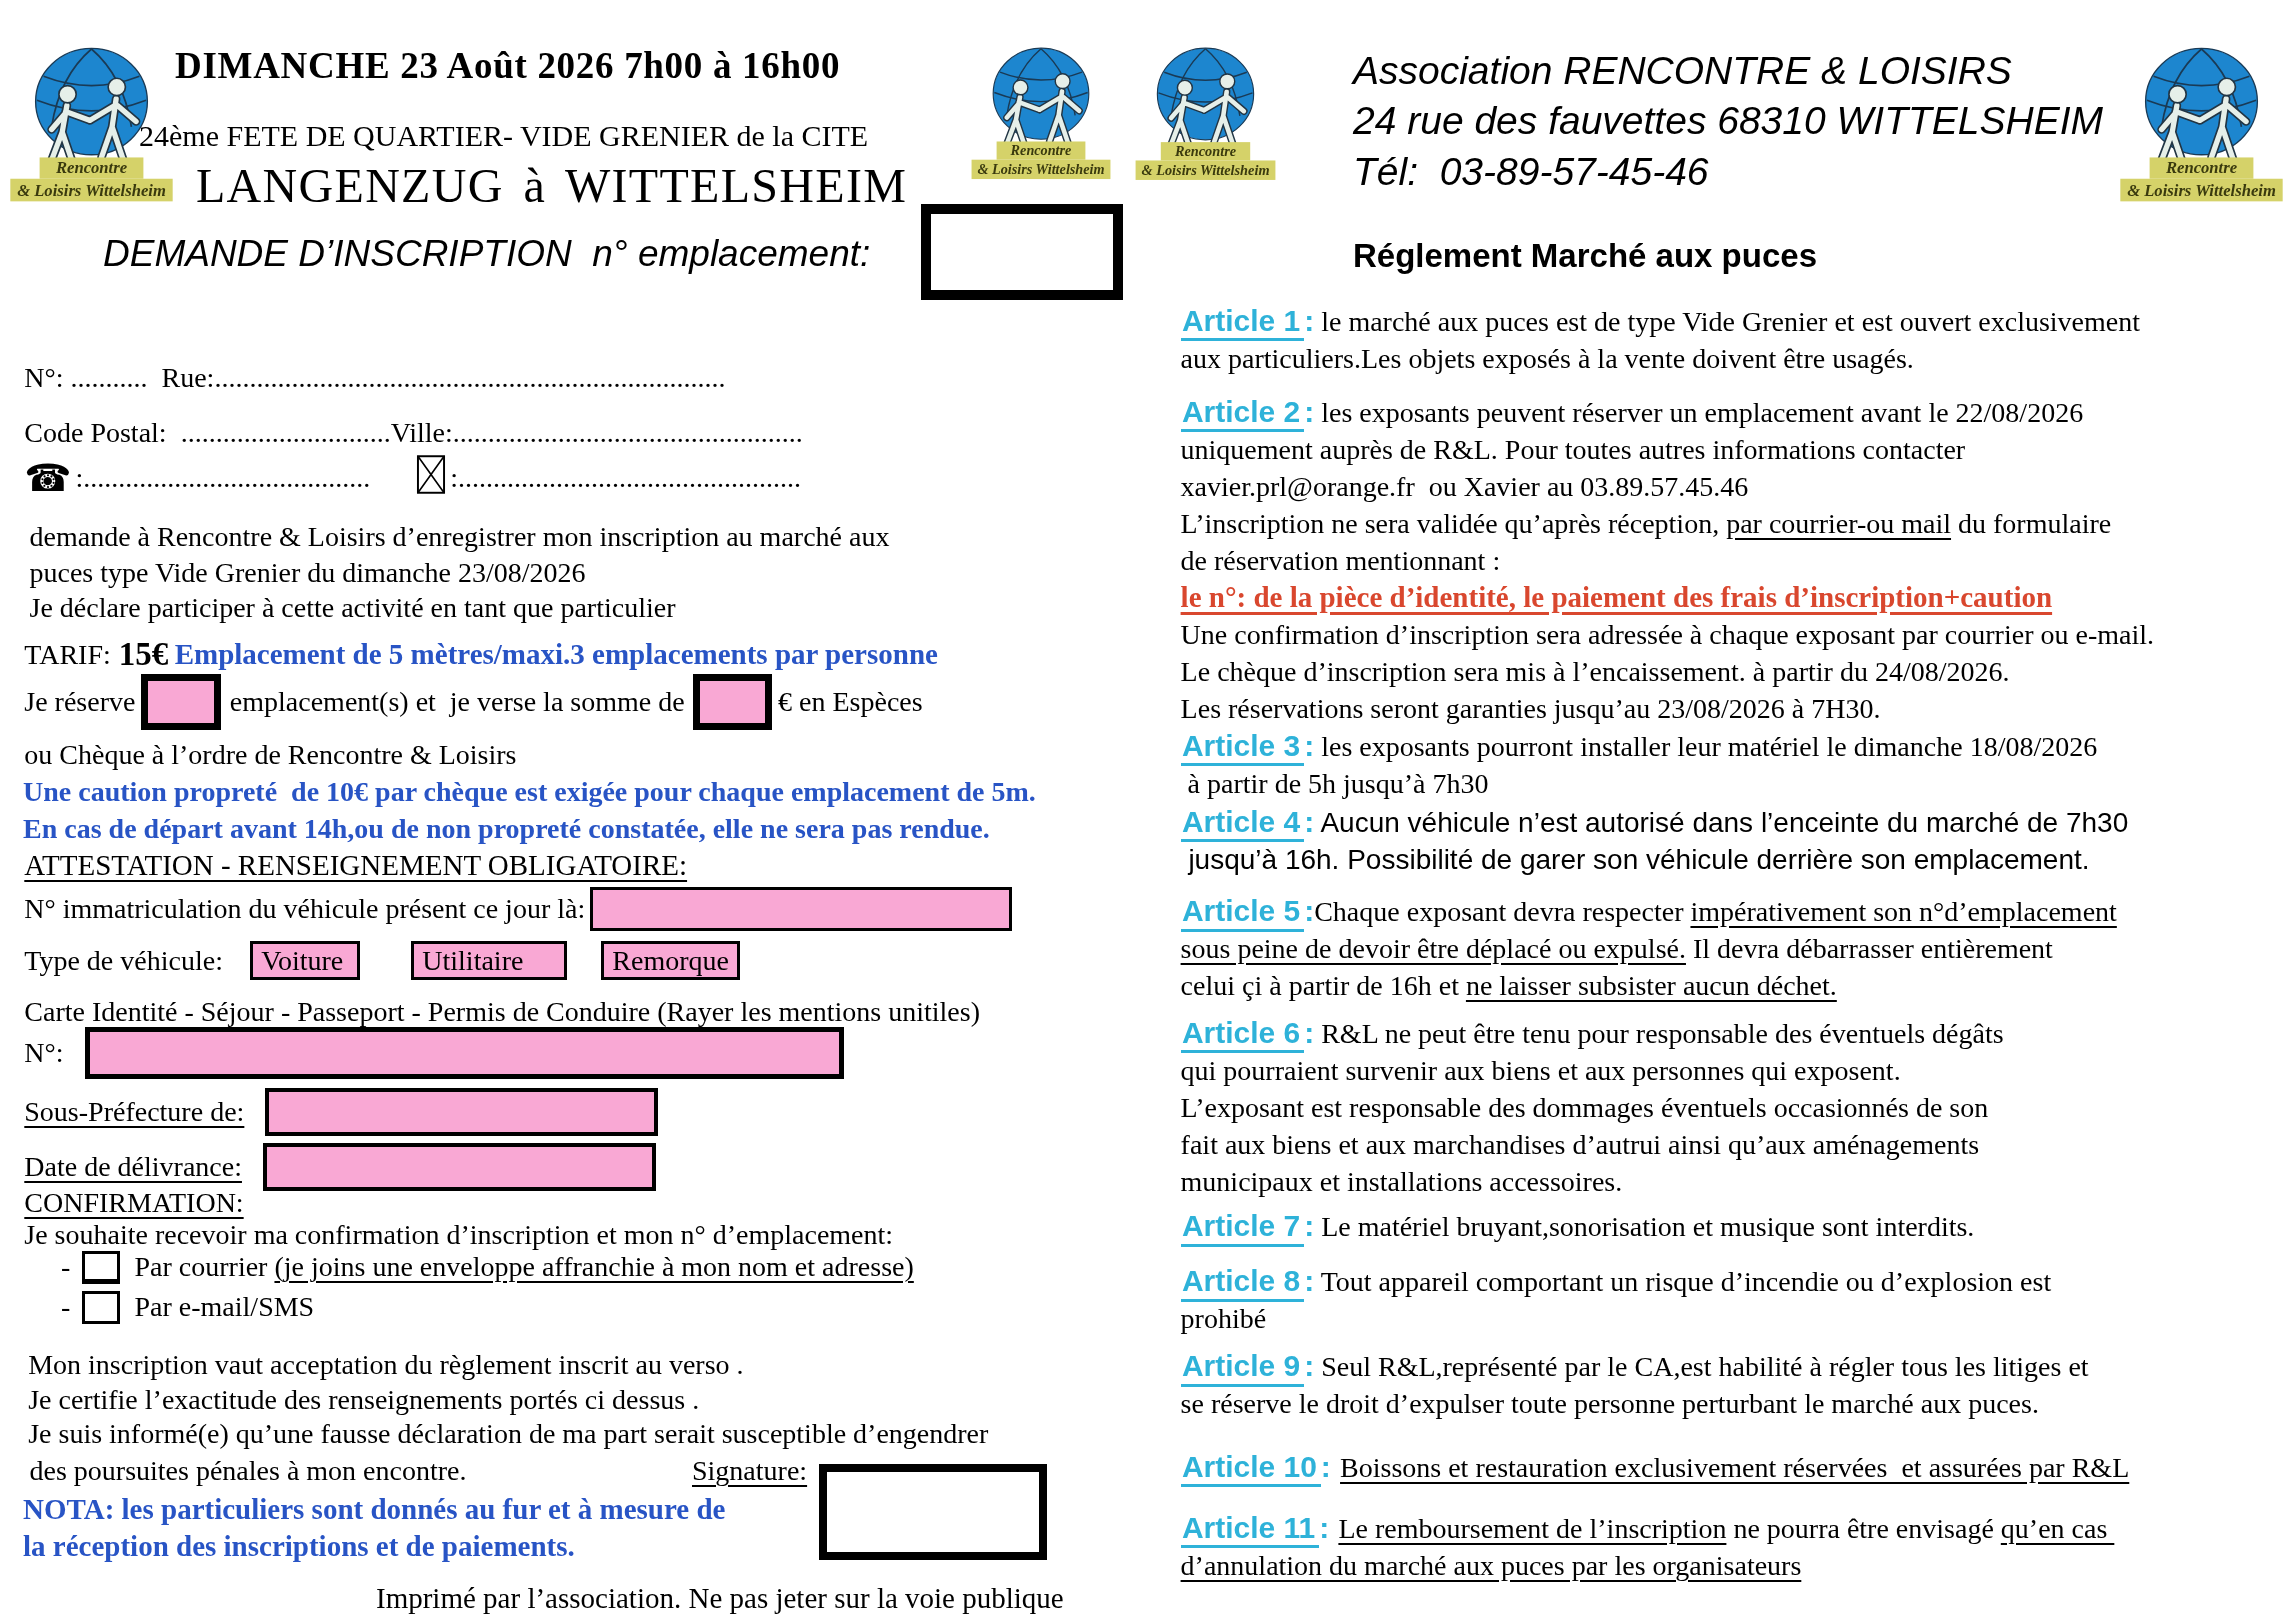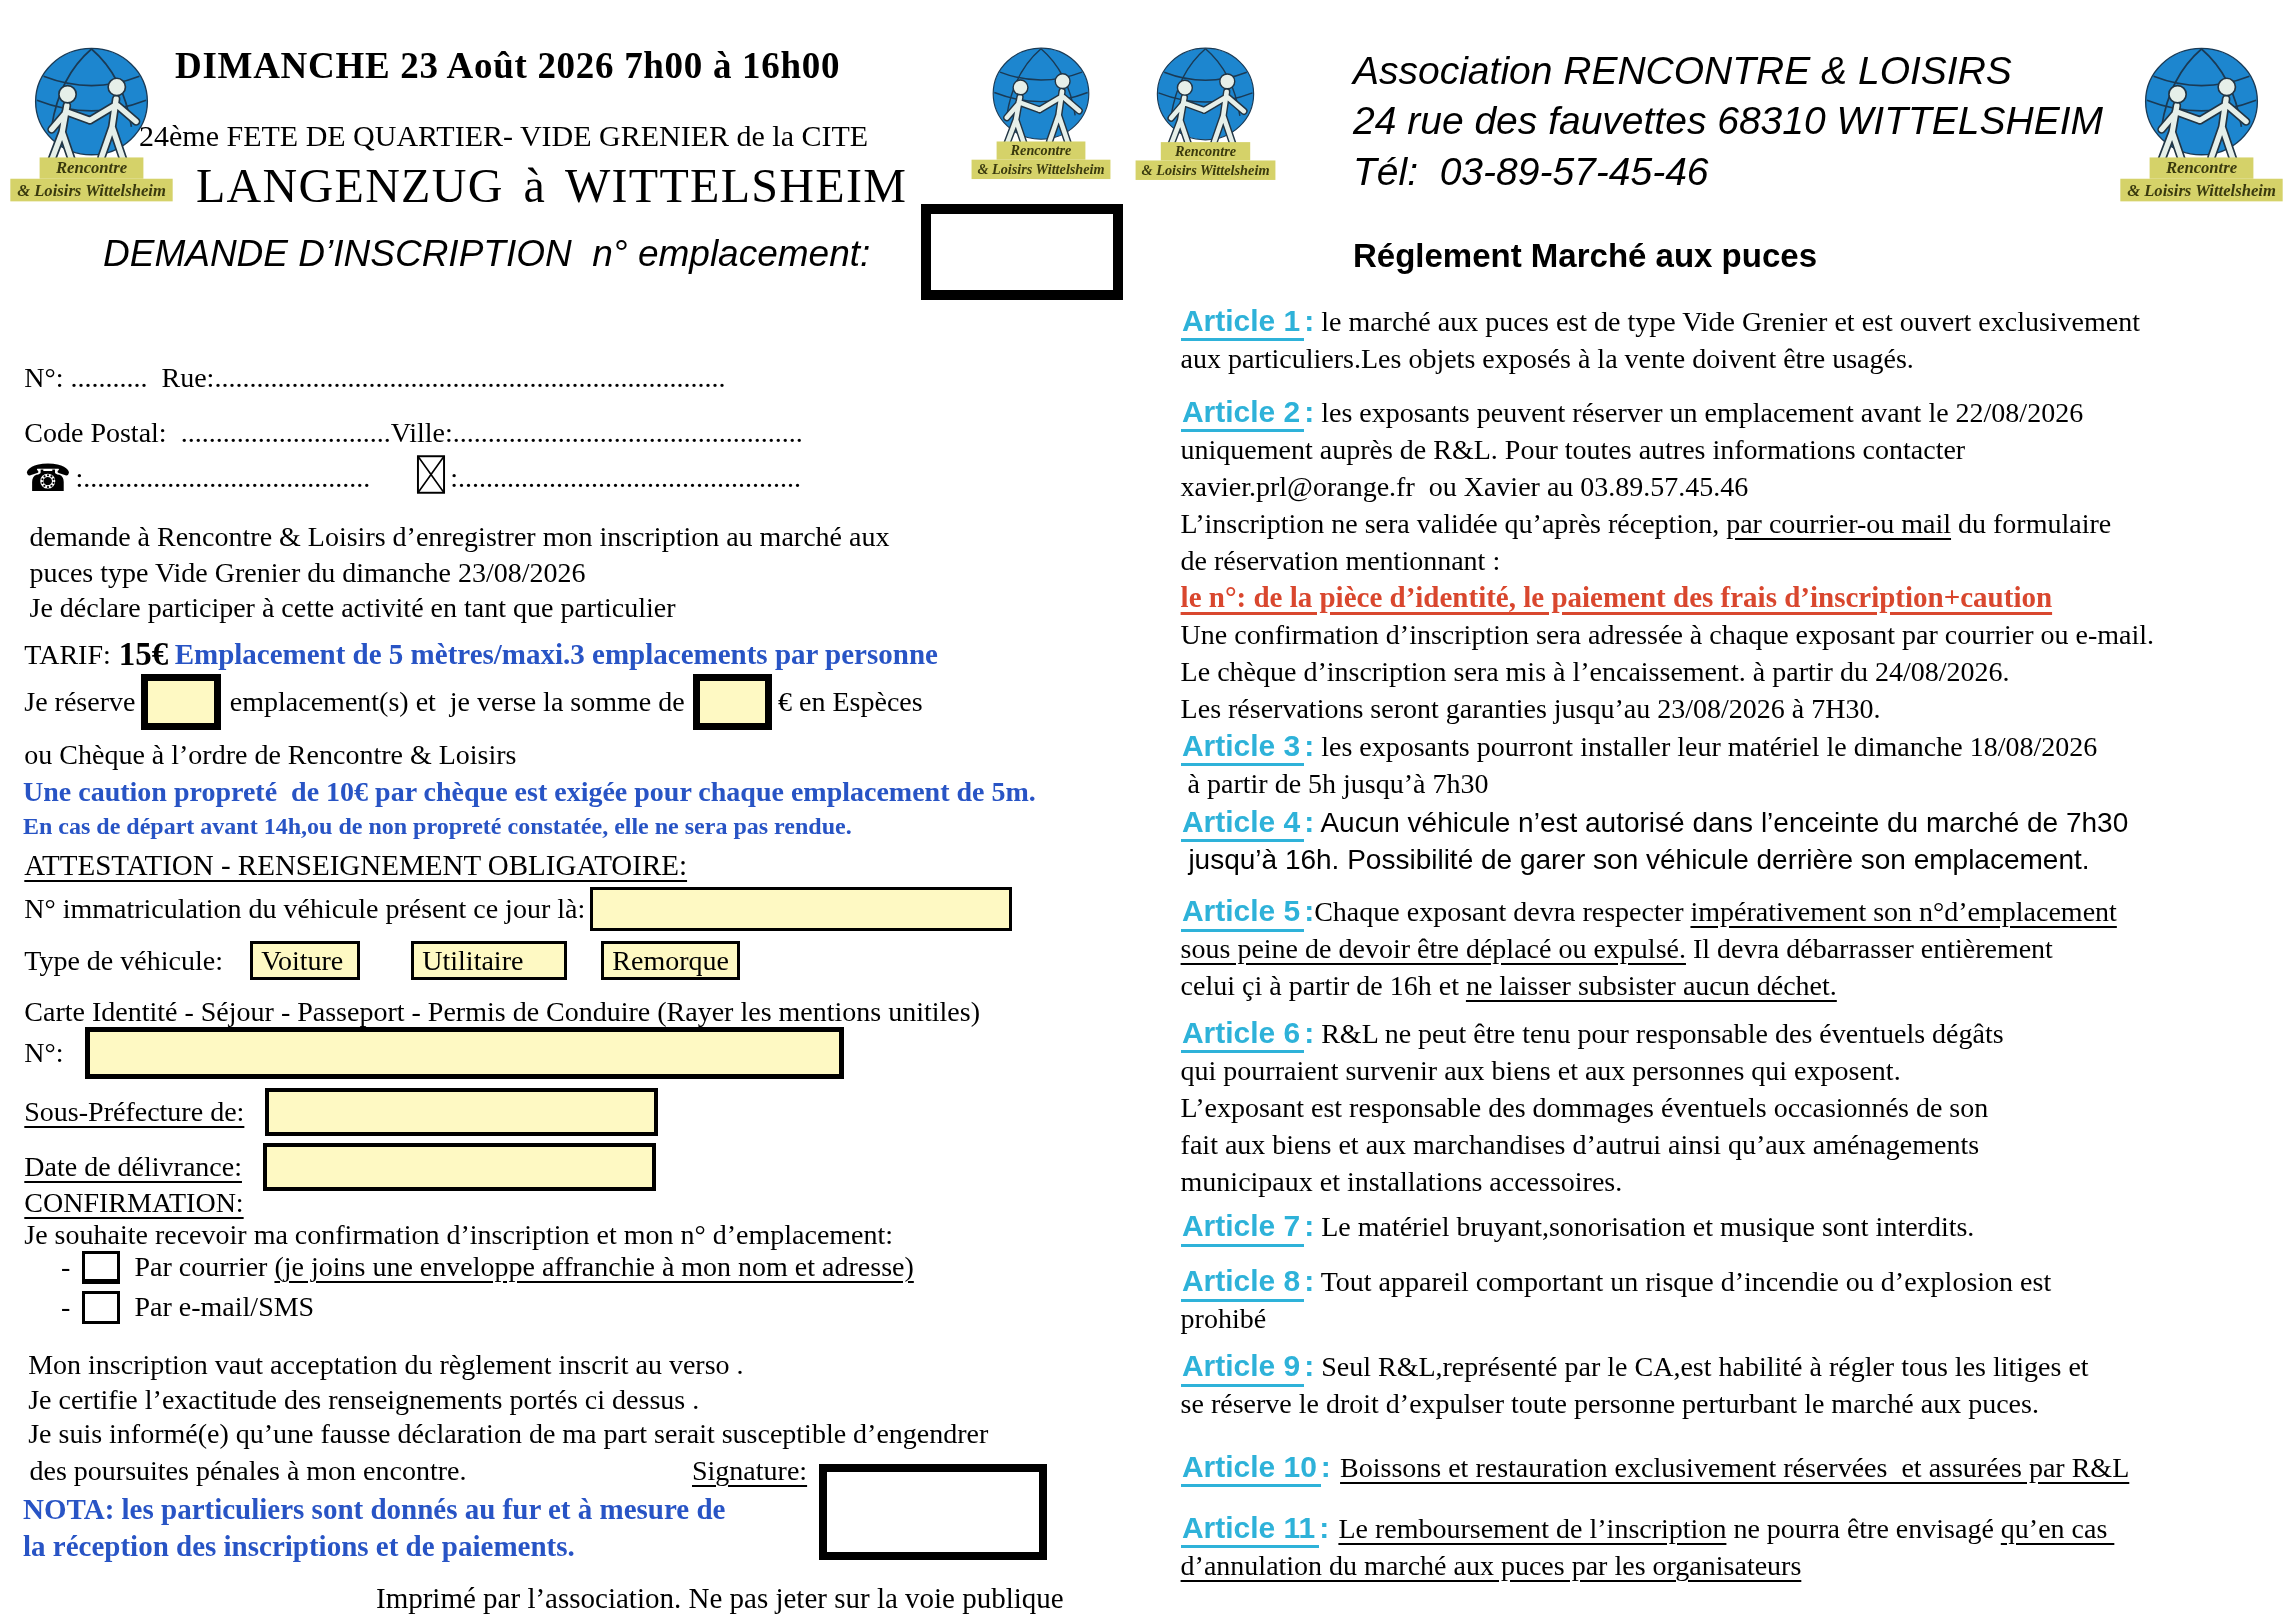--- a/index.html
+++ b/index.html
@@ -13,21 +13,21 @@
   
   .t1{font-weight:bold;font-size:37px;letter-spacing:0.7px;}
   .t2{font-size:30px;}
   .t3{font-size:48px;letter-spacing:1.3px;word-spacing:6.5px;}
   .demande{font-family:"Liberation Sans",sans-serif;font-style:italic;font-size:37px;}
   
   .fl{font-size:28px;line-height:34px;}
   .row{position:absolute;display:flex;align-items:center;}
   .ul{text-decoration:underline;text-decoration-thickness:2px;text-underline-offset:5.2px;}
   .blue{color:#2854c5;font-weight:bold;}
-  .box{box-sizing:border-box;border:4.6px solid #000;background:#fef9c3;}
+  .box{box-sizing:border-box;border:4.6px solid #000;background:#f9a8d4;}
   .cb{display:inline-block;box-sizing:border-box;width:38px;height:33px;
       border:3.3px solid #000;border-bottom-width:5.9px;background:#fff;}
   .phone{font-family:"DejaVu Sans",sans-serif;font-size:38px;line-height:34px;}
   
   .assoc{font-family:"Liberation Sans",sans-serif;font-style:italic;font-size:39px;line-height:50px;}
   .rtitle{font-family:"Liberation Sans",sans-serif;font-weight:bold;font-size:33px;}
   .article{font-size:28px;line-height:37px;}
   .alabel{font-family:"Liberation Sans",sans-serif;font-weight:bold;font-size:30px;color:#2eb2d9;
           border-bottom:3.9px solid #2eb2d9;padding:0 3.9px 1.3px 1.3px;}
   .acolon{font-family:"Liberation Sans",sans-serif;font-weight:bold;font-size:30px;color:#2eb2d9;}
@@ -170,21 +170,21 @@
   <div class="row fl" style="top:674px;left:1.3px;">
     <span class="pre">Je réserve</span>
     <span class="box" style="width:80px;height:56px;border-width:7.2px;margin:0 9.2px 0 5.2px;"></span>
     <span class="pre">emplacement(s) et  je verse la somme de</span>
     <span class="box" style="width:79px;height:56px;border-width:7.2px;margin:0 6.5px 0 7.9px;"></span>
     <span class="pre">€ en Espèces</span>
   </div>
 
   <div class="abs fl pre" style="top:738px;left:1.3px;">ou Chèque à l’ordre de Rencontre &amp; Loisirs</div>
   <div class="abs blue pre" style="top:776px;left:0px;font-size:28px;">Une caution propreté  de 10€ par chèque est exigée pour chaque emplacement de 5m.</div>
-  <div class="abs blue pre" style="top:813px;left:0px;font-size:24px;">En cas de départ avant 14h,ou de non propreté constatée, elle ne sera pas rendue.</div>
+  <div class="abs blue pre" style="top:813px;left:0px;font-size:28px;">En cas de départ avant 14h,ou de non propreté constatée, elle ne sera pas rendue.</div>
   <div class="abs fl ul pre" style="top:848px;left:1.3px;font-size:29px;">ATTESTATION - RENSEIGNEMENT OBLIGATOIRE:</div>
 
   <div class="row fl" style="top:887px;left:1.3px;">
     <span class="pre">N° immatriculation du véhicule présent ce jour là:</span>
     <span class="box" style="width:422px;height:44px;border-width:3.3px;margin-left:5.2px;"></span>
   </div>
 
   <div class="row fl" style="top:941px;left:1.3px;">
     <span class="pre">Type de véhicule:</span>
     <span class="box" style="width:110px;height:39px;border-width:3.3px;margin-left:27.5px;padding:0 0 0 7.9px;display:flex;align-items:center;">

